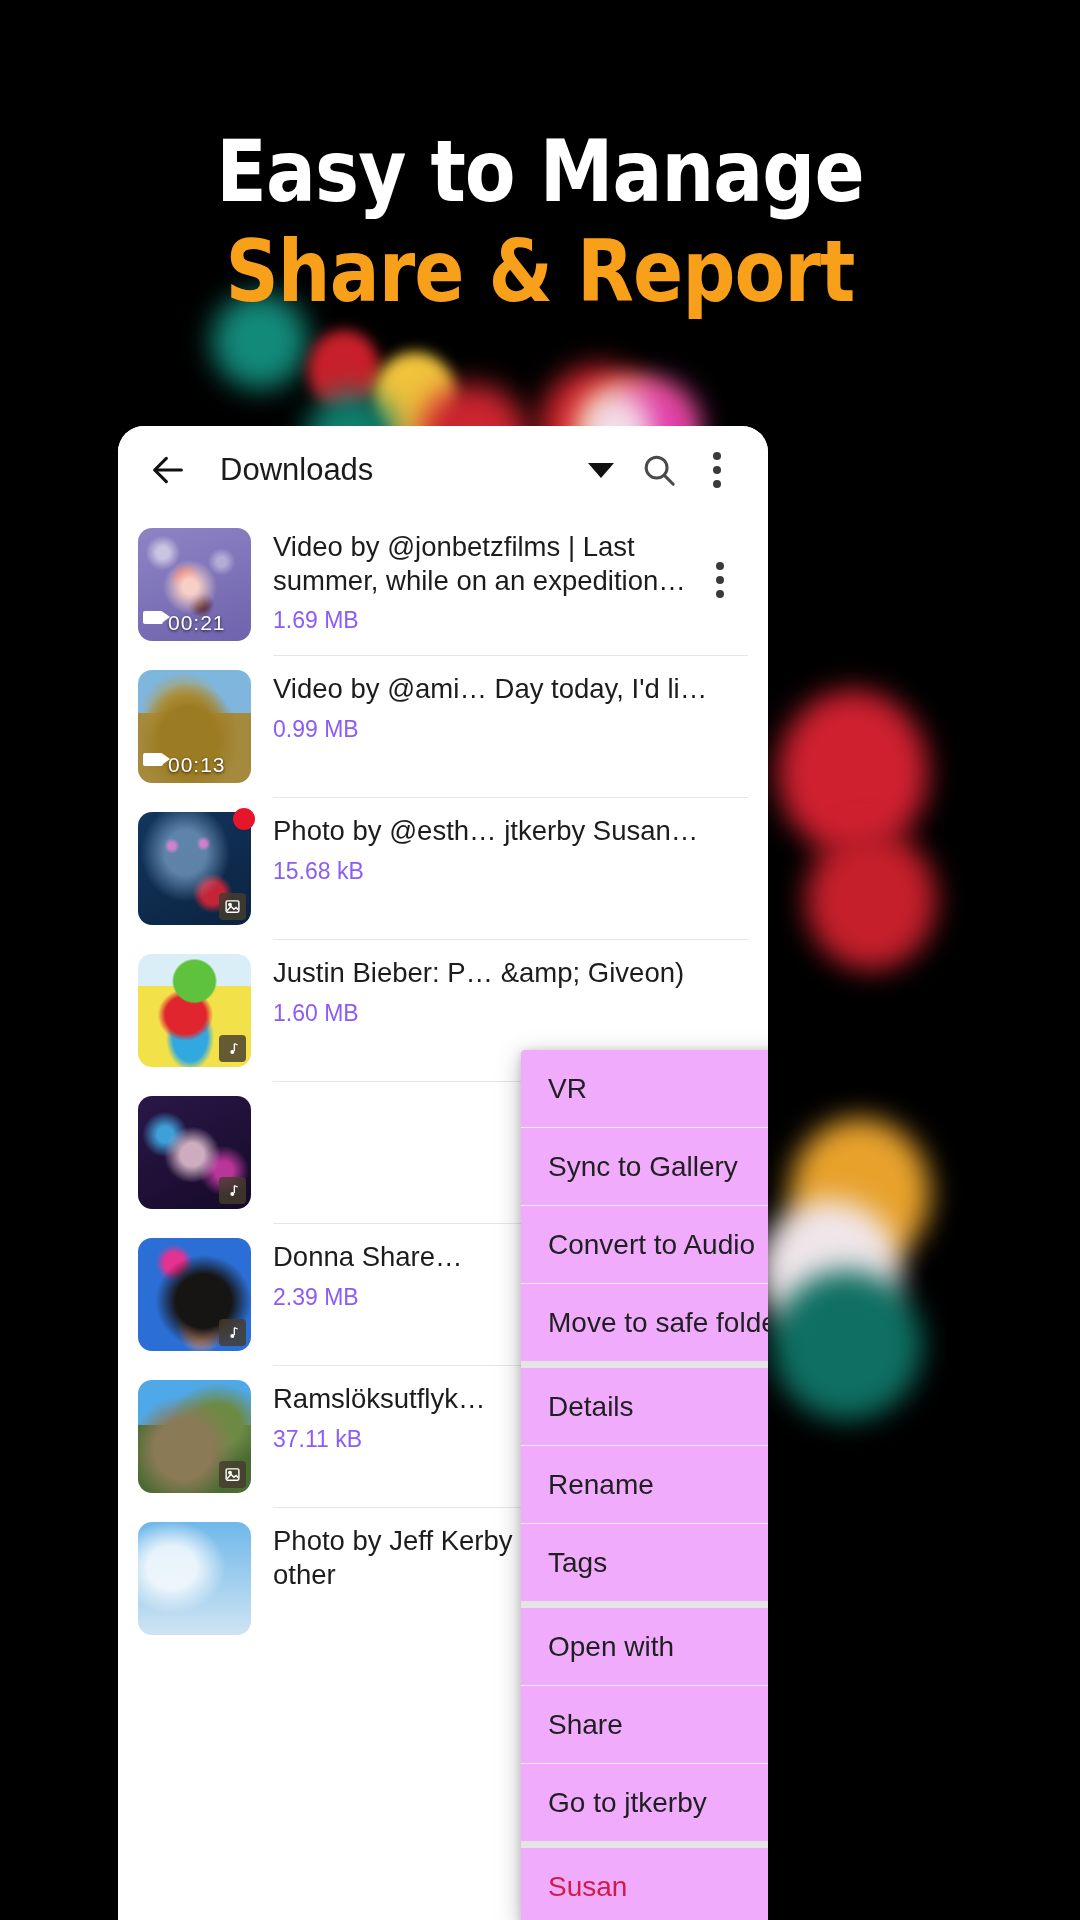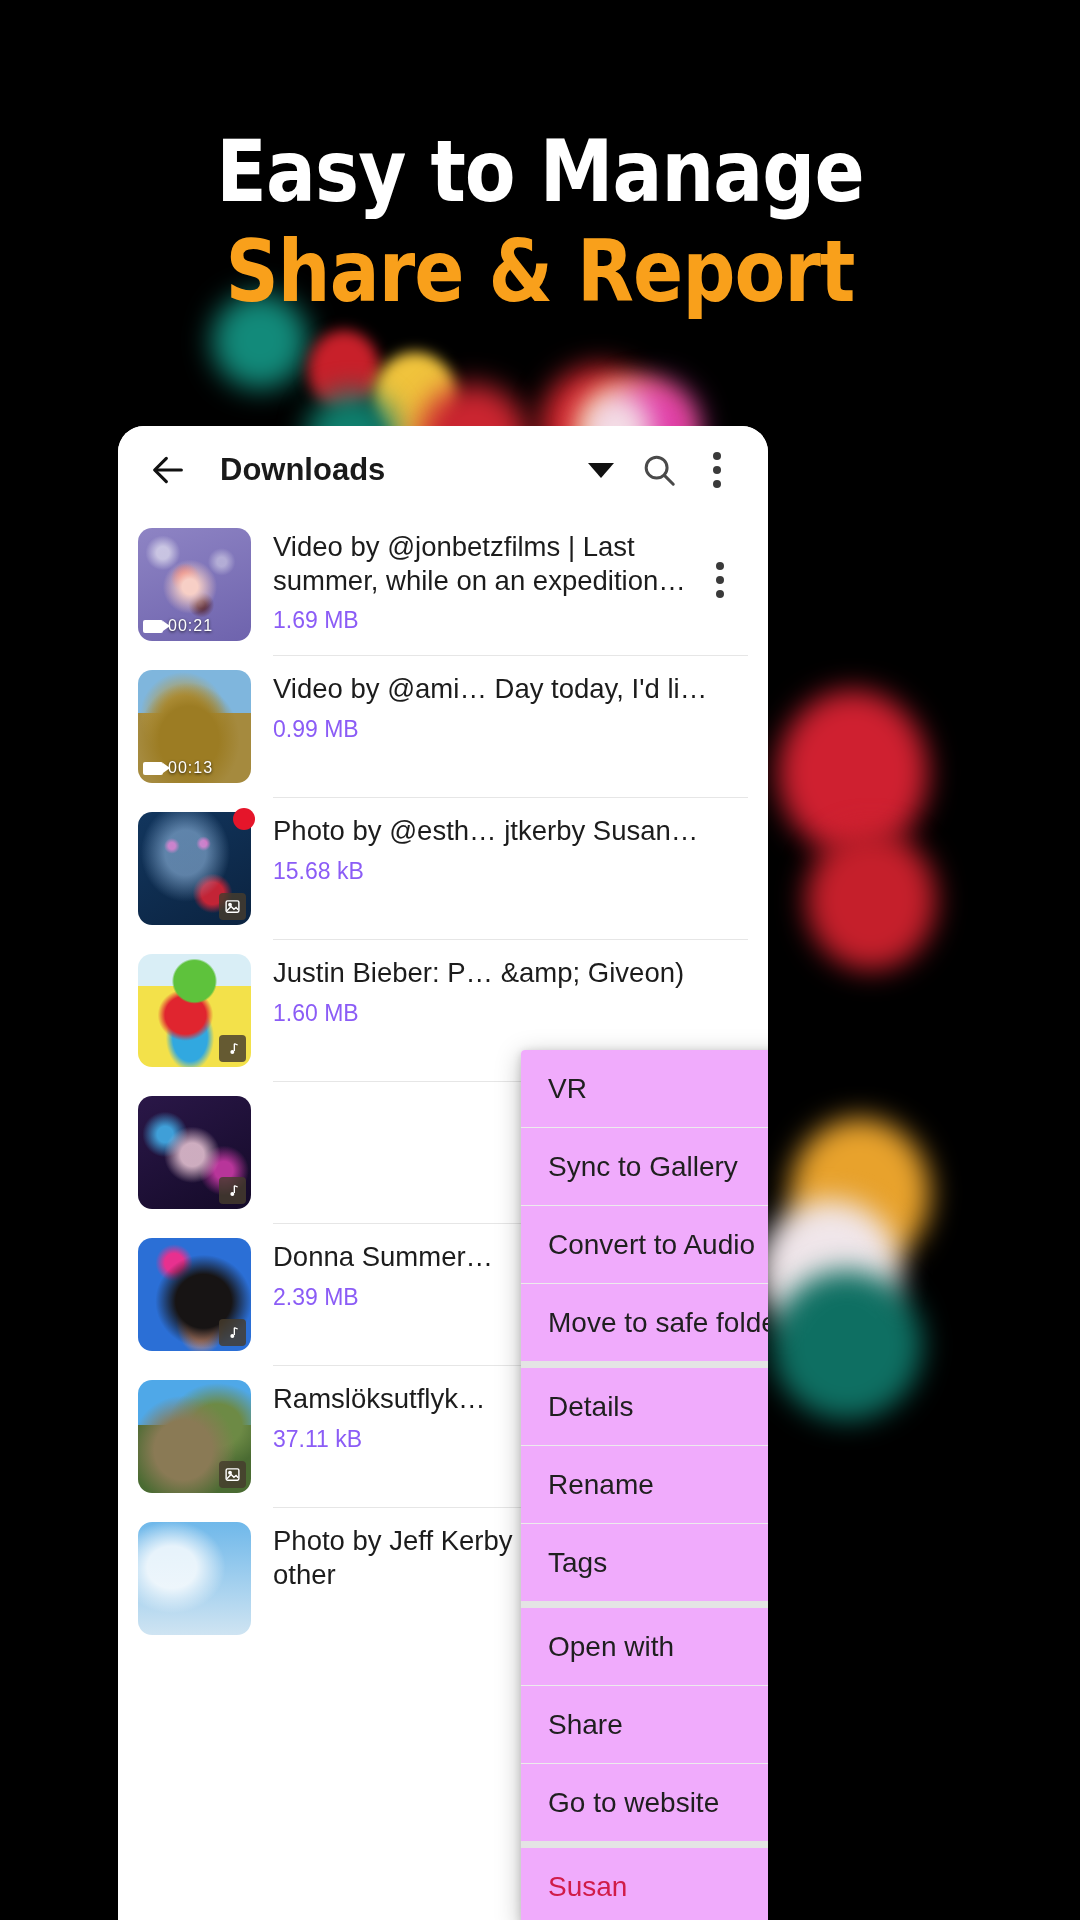--- a/index.html
+++ b/index.html
@@ -38,41 +38,41 @@
     z-index: 10;
   }
 
   
   #toolbar {
     position: relative; height: 88px; display: flex; align-items: center;
     padding: 0 22px; background: #fff;
   }
   #back-arrow { width: 56px; height: 56px; display: flex; align-items: center; justify-content: center; }
   #toolbar-title {
-    font-size: 31px; color: #1a1a1a; margin-left: 24px; font-weight: 700;
+    font-size: 31px; color: #1a1a1a; margin-left: 24px; font-weight: 400;
     white-space: nowrap;
   }
   #toolbar-spacer { flex: 1; }
   .tb-icon { width: 58px; height: 58px; display: flex; align-items: center; justify-content: center; }
   #caret { width: 0; height: 0; border-left: 13px solid transparent; border-right: 13px solid transparent; border-top: 15px solid #111; }
   .dots { display: flex; flex-direction: column; gap: 6px; align-items: center; }
   .dots i { display: block; width: 8px; height: 8px; border-radius: 50%; background: #3a3a3a; }
 
   
   #list { position: relative; }
   .row { position: relative; display: flex; padding: 14px 20px 0 20px; }
   .thumb-wrap { position: relative; flex: 0 0 auto; width: 113px; height: 113px; margin-right: 22px; }
   .thumb {
     width: 113px; height: 113px; border-radius: 14px; overflow: hidden; position: relative;
     background: #ccd;
   }
   .thumb .layer { position: absolute; inset: 0; }
   .dur-badge {
-    position: absolute; left: 5px; bottom: 6px; display: flex; align-items: center; gap: 5px;
-    color: #fff; font-size: 16px; letter-spacing: 1px;
+    position: absolute; left: 5px; bottom: 6px; display: flex; align-items: flex-start; gap: 5px;
+    color: #fff; font-size: 21px; letter-spacing: 1px;
     text-shadow: 0 1px 3px rgba(0,0,0,.8);
   }
   .cam { width: 20px; height: 13px; background: #fff; border-radius: 2px; position: relative; }
   .cam:after { content:""; position:absolute; right:-7px; top:1px; border-top: 5px solid transparent; border-bottom: 5px solid transparent; border-left: 7px solid #fff; }
   .corner-badge {
     position: absolute; right: 5px; bottom: 5px; width: 27px; height: 27px;
     background: rgba(70,60,45,.82); border-radius: 4px;
     display: flex; align-items: center; justify-content: center;
   }
   .red-dot { position: absolute; right: -4px; top: -4px; width: 22px; height: 22px; border-radius: 50%; background: #e5152a; }
@@ -262,21 +262,21 @@
           </div>
           <div class="corner-badge">
             <svg width="16" height="16" viewBox="0 0 24 24" fill="none" stroke="#fff" stroke-width="2">
                 <path d="M14 4 L14 15"></path>
                 <circle cx="11" cy="16.5" r="3" fill="#fff" stroke="none"></circle>
                 <path d="M14 4 L19 6"></path>
               </svg>
           </div>
         </div>
         <div class="meta">
-          <div class="title">Donna Summer…</div>
+          <div class="title">Donna Share…</div>
           <div class="size">2.39 MB</div>
         </div>
       </div>
       <div class="divider"></div>
 
       <div class="row">
         <div class="thumb-wrap">
           <div class="thumb" style="background:linear-gradient(#4fa8e8 0 40%, #4a6b32 40% 100%);">
             <div class="layer" style="background:radial-gradient(ellipse at 40% 62%, #8a7a55 0 30%, rgba(138,122,85,0) 55%), radial-gradient(ellipse at 70% 40%, #6d8a45 0 22%, rgba(109,138,69,0) 44%);"></div>
           </div>
@@ -358,21 +358,21 @@
       </div>
       <div class="mi-sep"></div>
 
       <div class="mi">
         <span class="label">Share</span>
 
       </div>
       <div class="mi-sep"></div>
 
       <div class="mi">
-        <span class="label">Go to website</span>
+        <span class="label">Go to jtkerby</span>
 
       </div>
       <div class="mi-gap"></div>
 
       <div class="mi danger">
         <span class="label">Susan</span>
 
       </div>
 
     </div>

